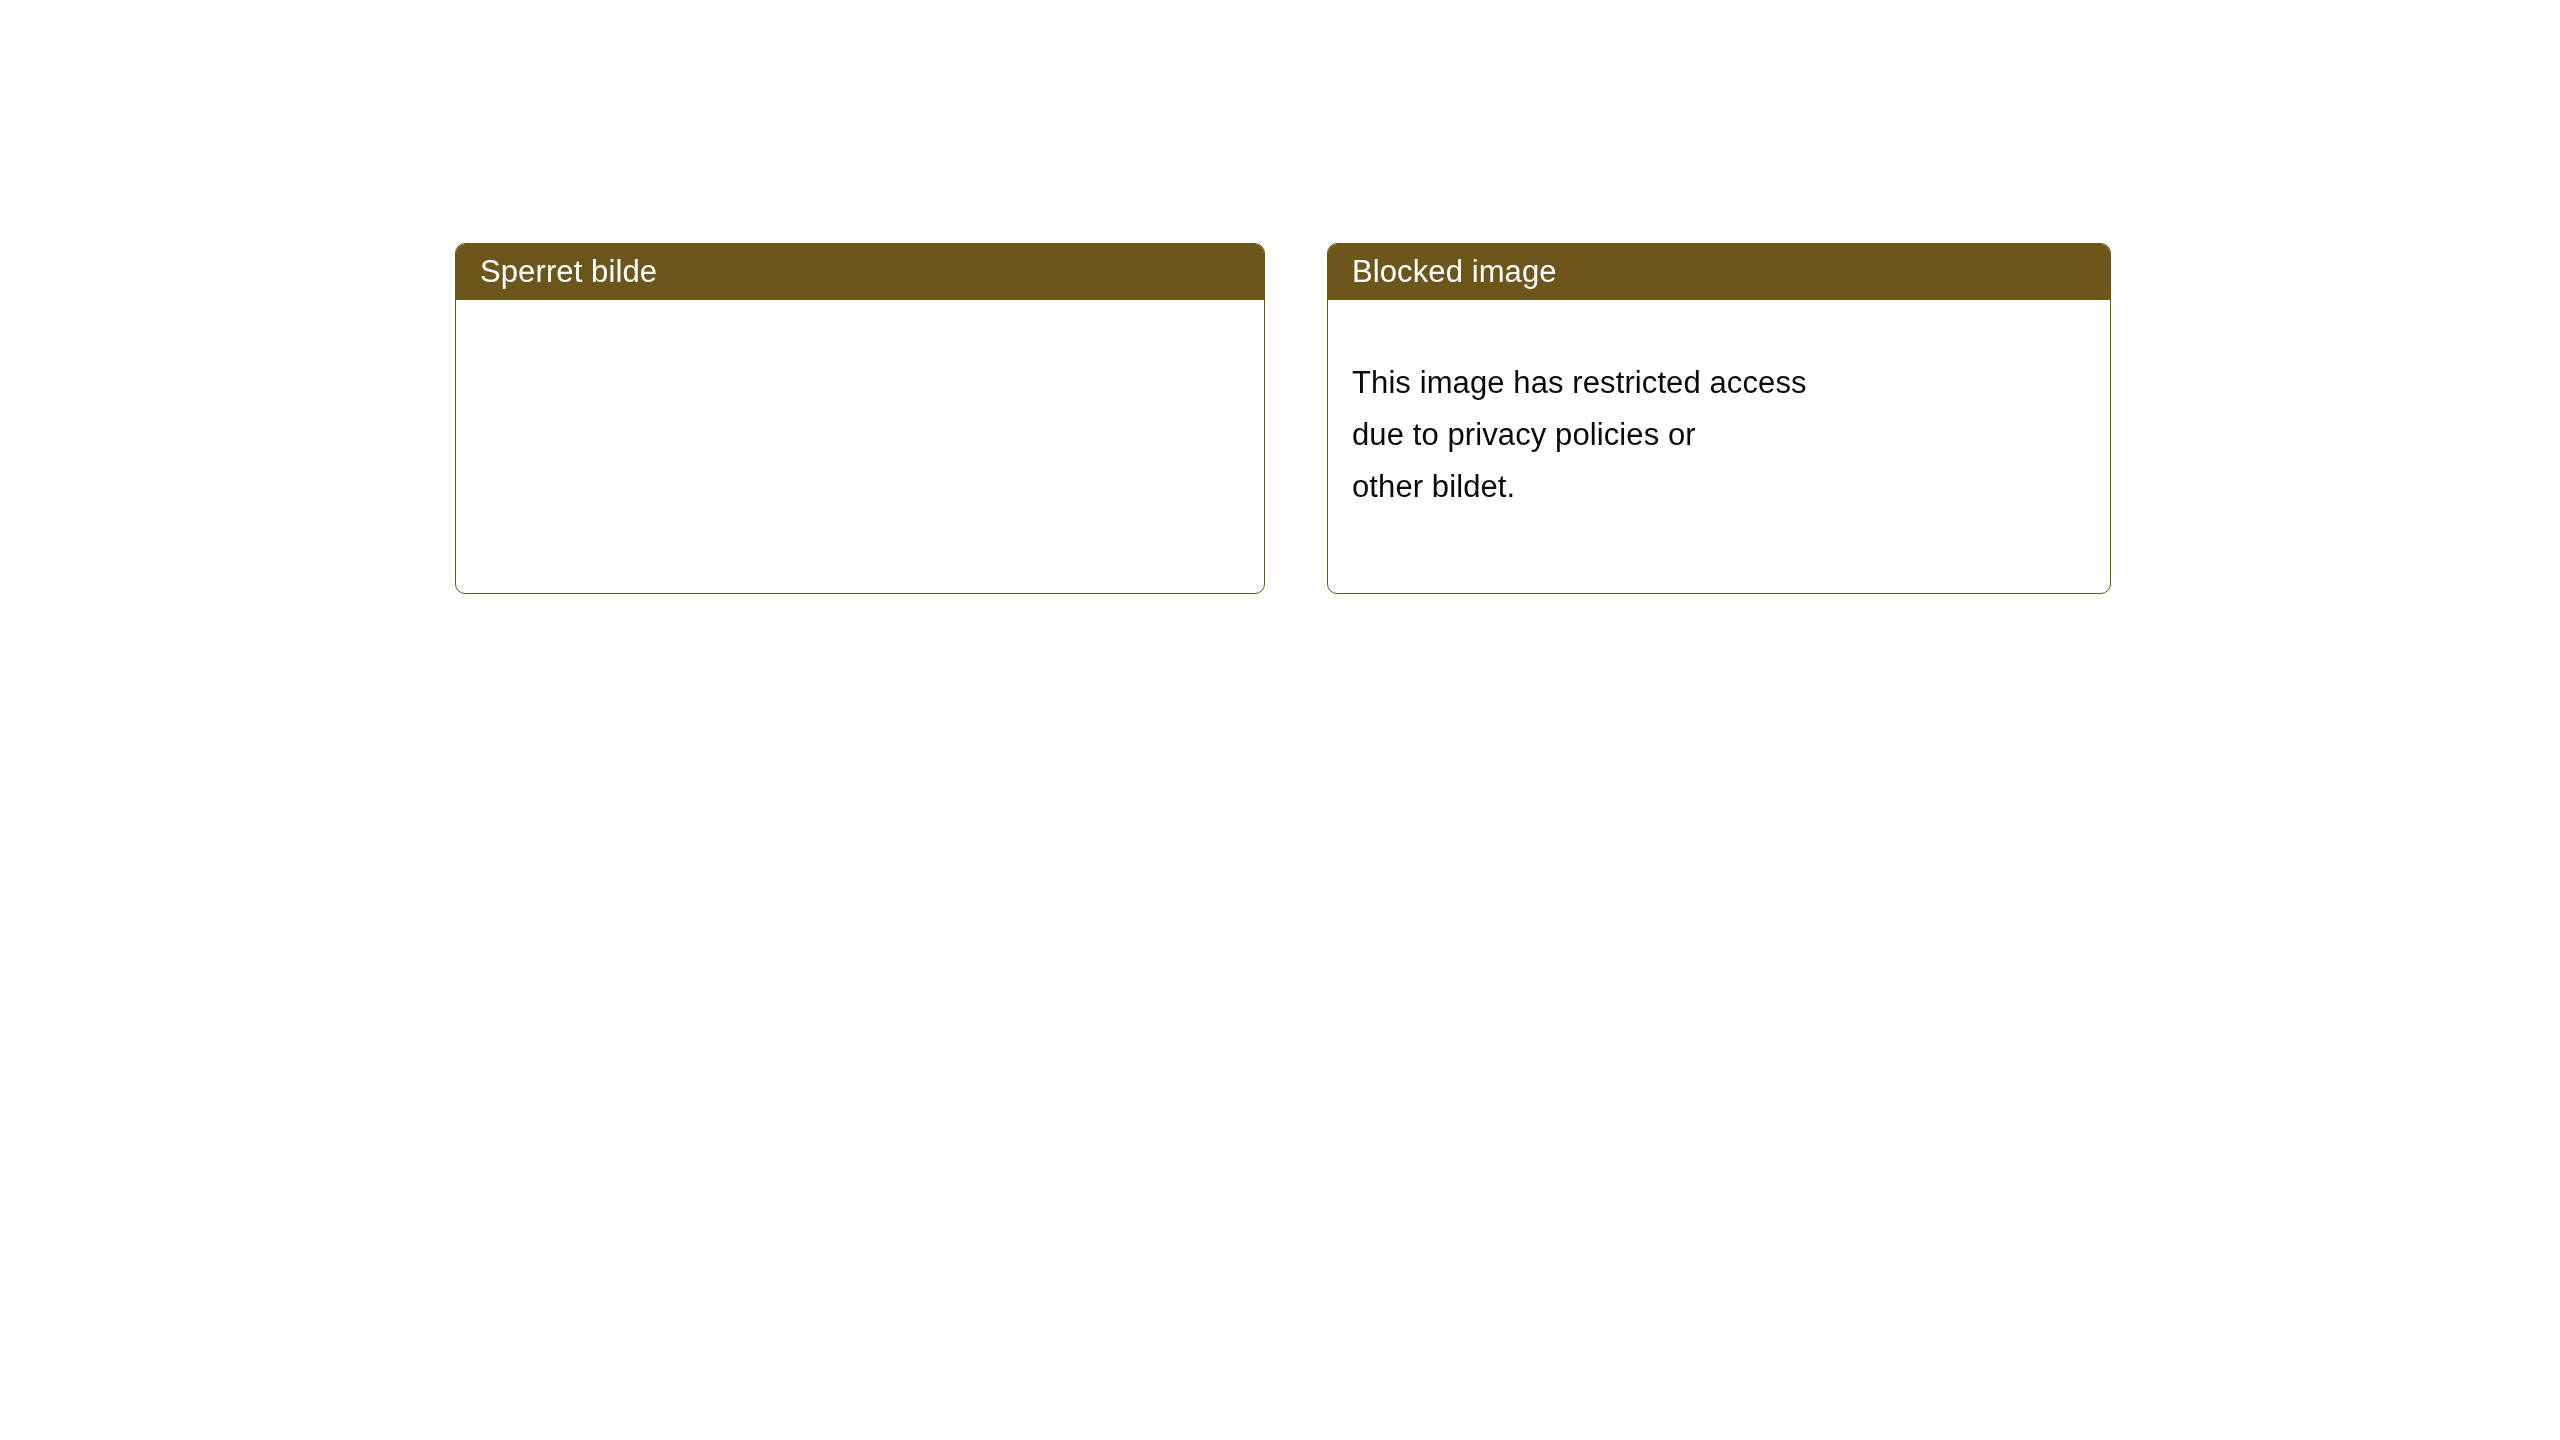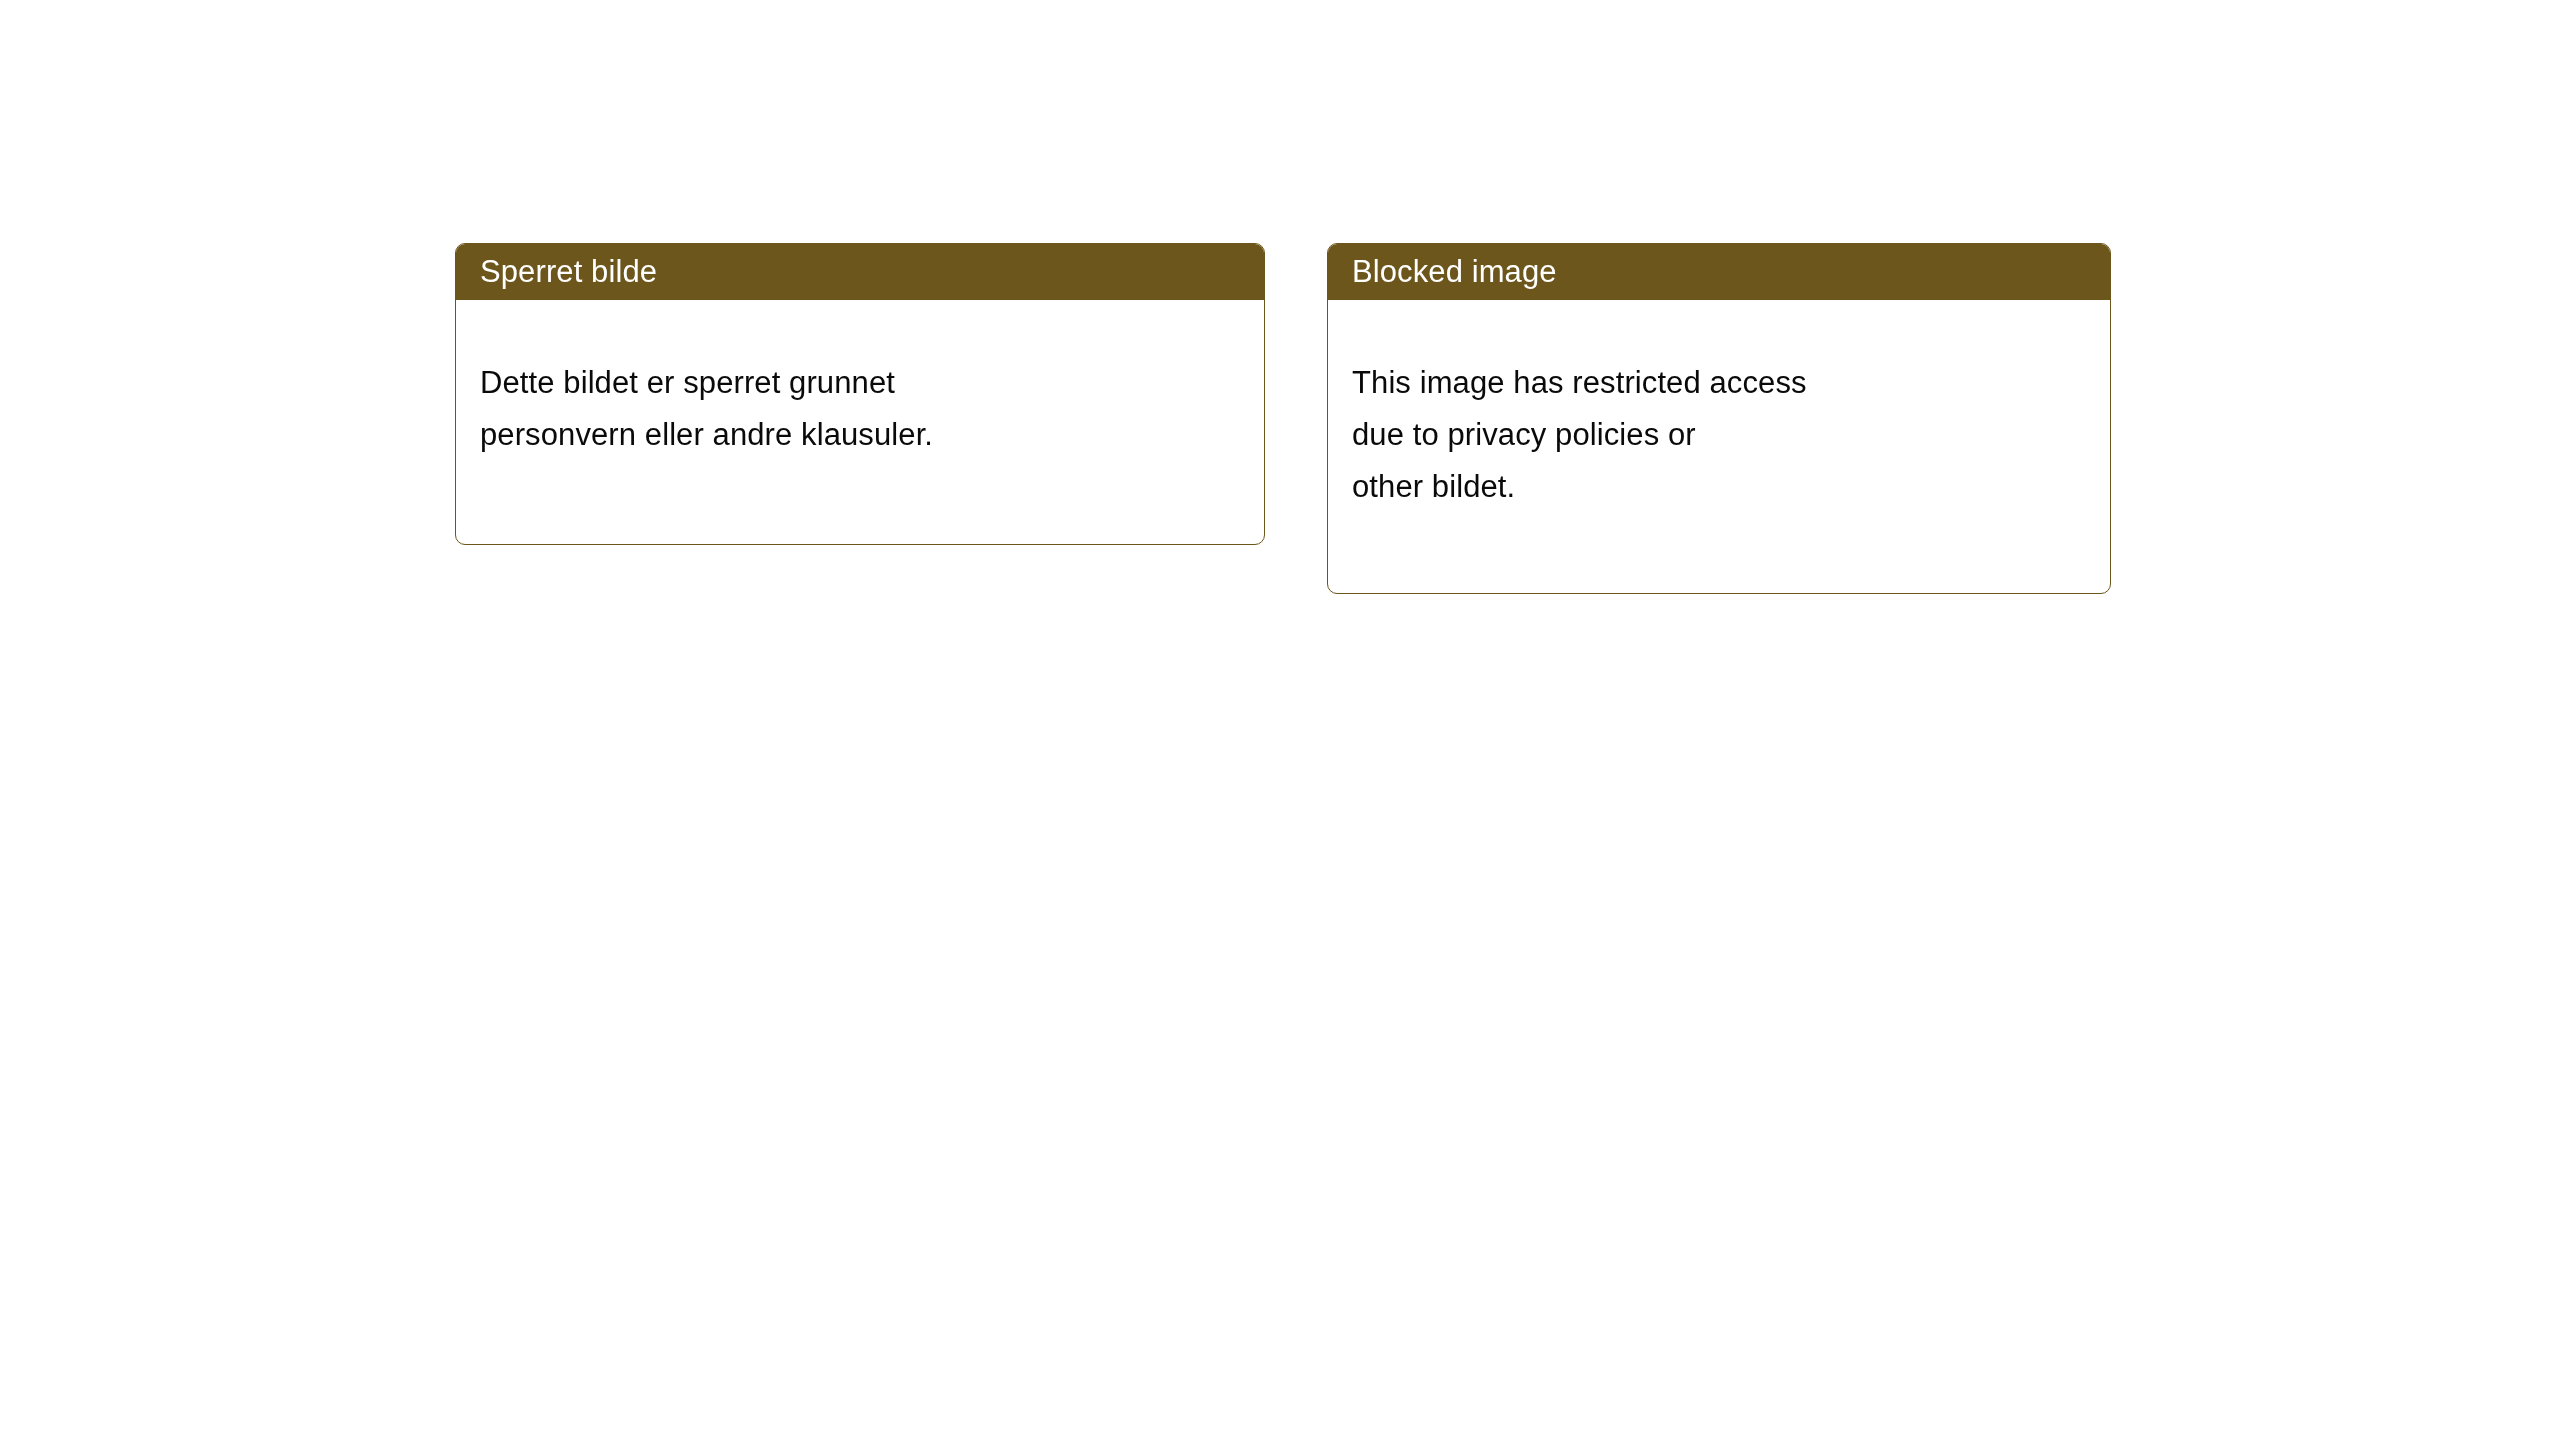--- a/index.html
+++ b/index.html
@@ -36,21 +36,21 @@
     background: #ffffff;
     border: 1.5px solid #6d561b;
     border-radius: 10px;
     box-sizing: border-box;
     overflow: hidden;
     box-shadow: 0 0 0 0 rgba(0,0,0,0);
   }
 
   .notice-card.card-no {
     width: 810px;
-    height: 302px;
+    height: 351px;
   }
 
   .notice-card.card-en {
     width: 784px;
     height: 351px;
   }
 
   .card-header {
     background: #6d561b;
     color: #ffffff;
@@ -92,24 +92,20 @@
 <body>
 
 <div class="stage">
 
   <div class="notice-row">
 
     <section class="notice-card card-no">
       <header class="card-header">
         <span class="card-header-title">Sperret bilde</span>
       </header>
-      <div class="card-body">
-        <p class="card-body-text">Dette bildet er sperret grunnet
-personvern eller andre klausuler.</p>
-      </div>
     </section>
 
     <section class="notice-card card-en">
       <header class="card-header">
         <span class="card-header-title">Blocked image</span>
       </header>
       <div class="card-body">
         <p class="card-body-text">This image has restricted access
 due to privacy policies or
 other bildet.</p>

